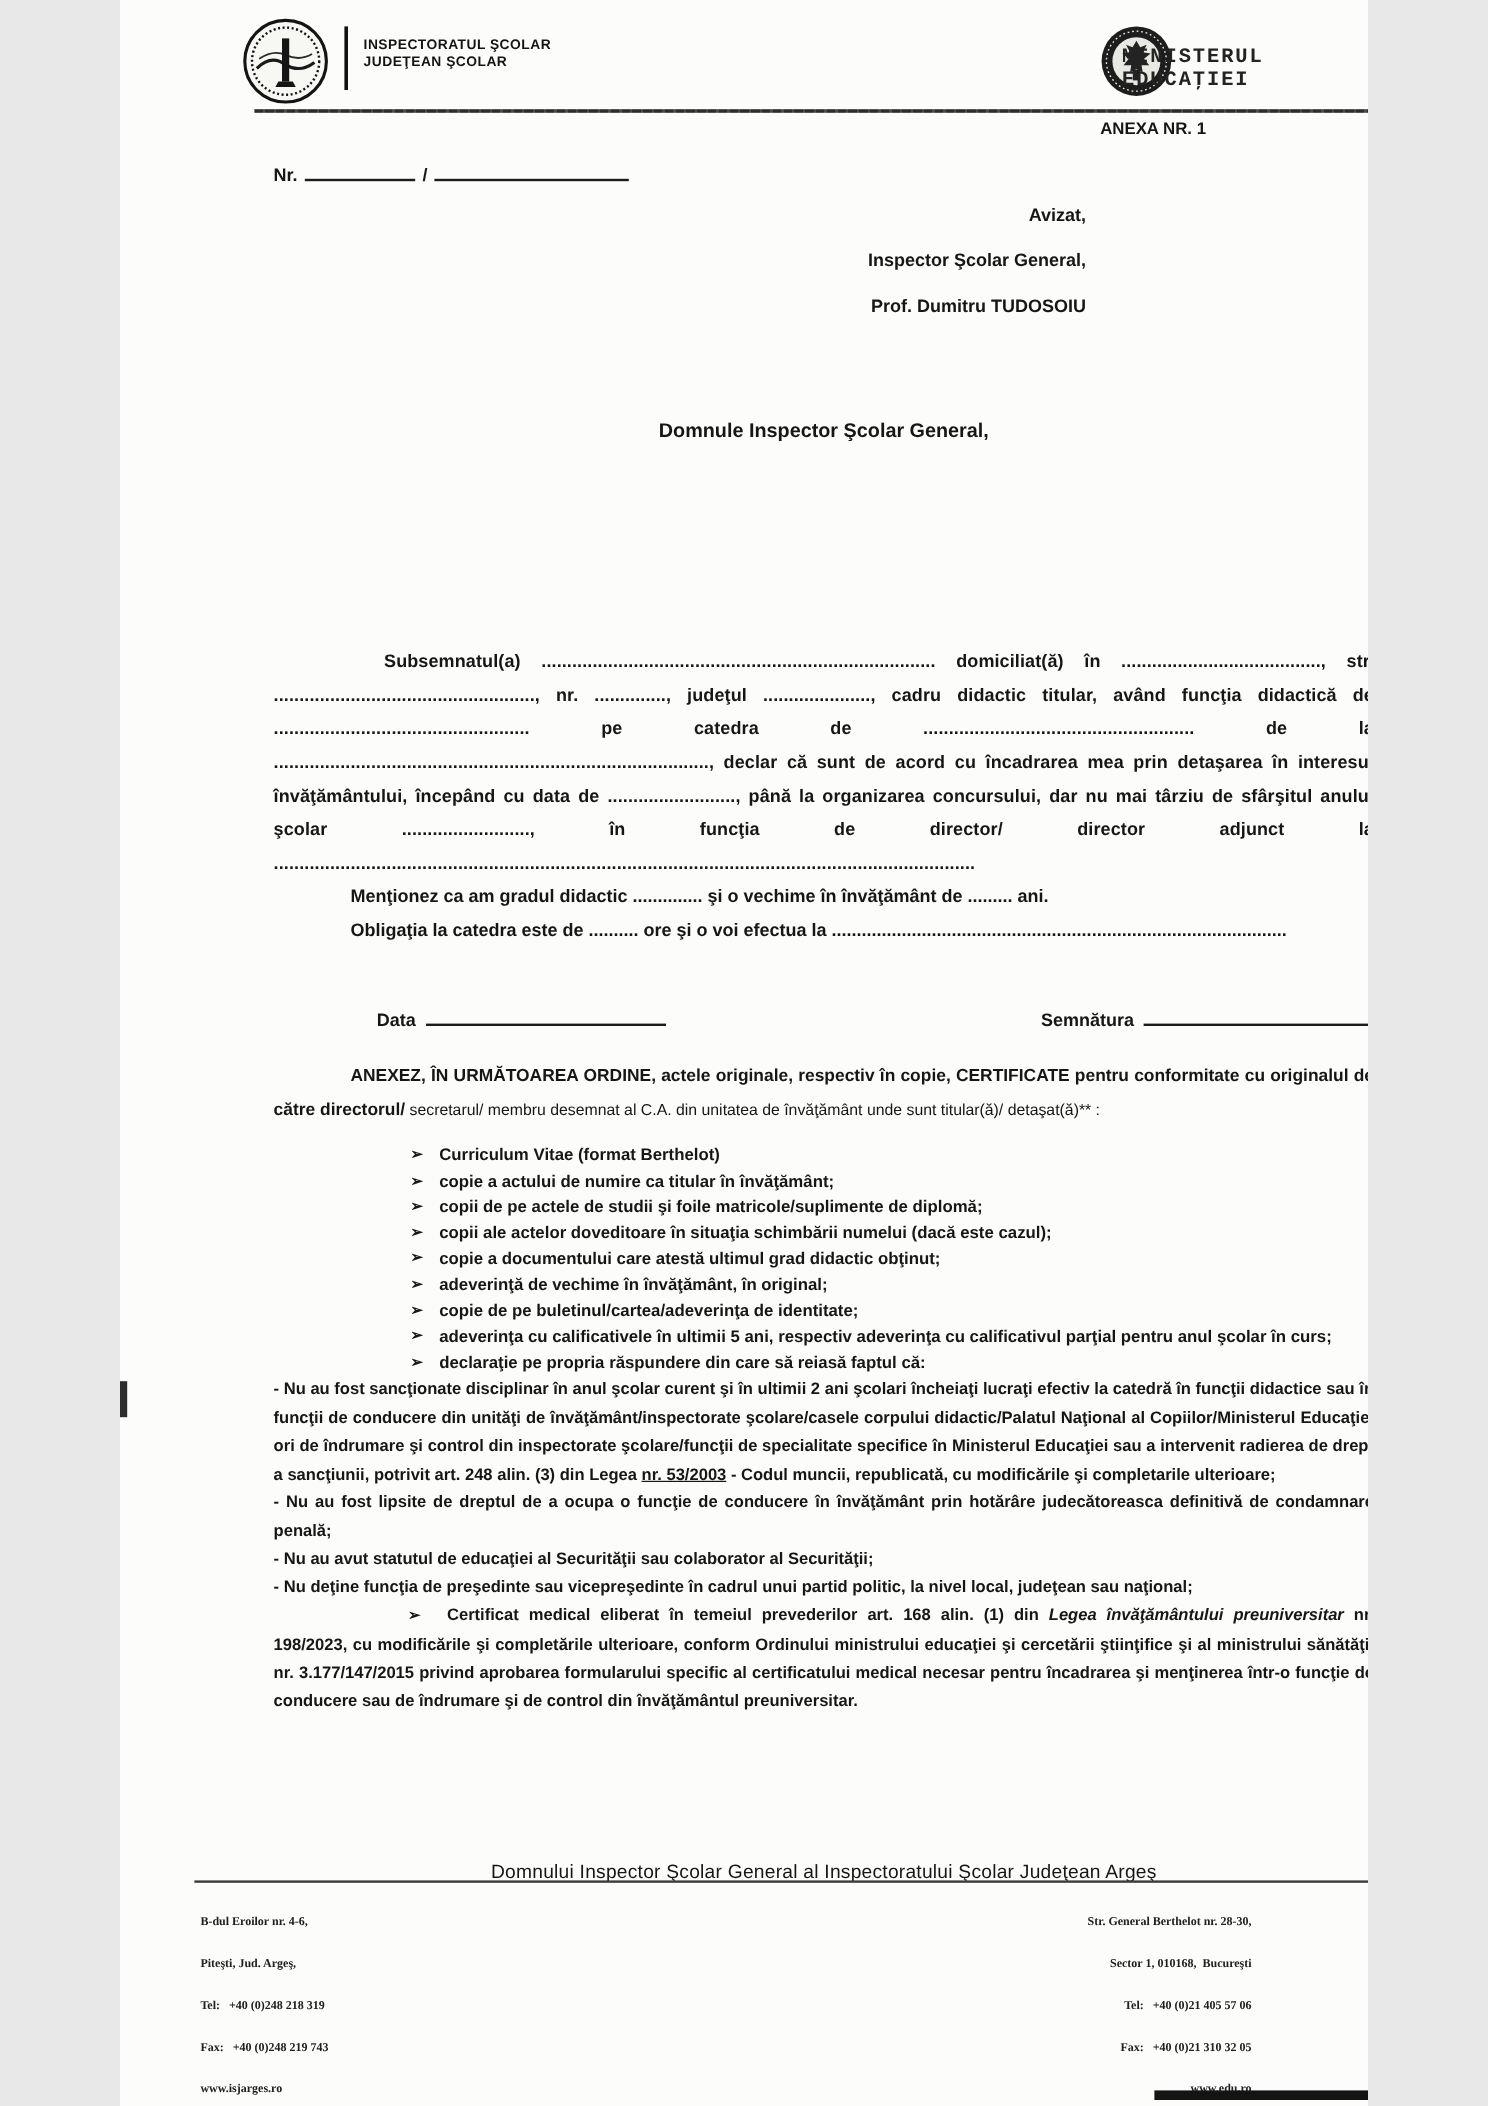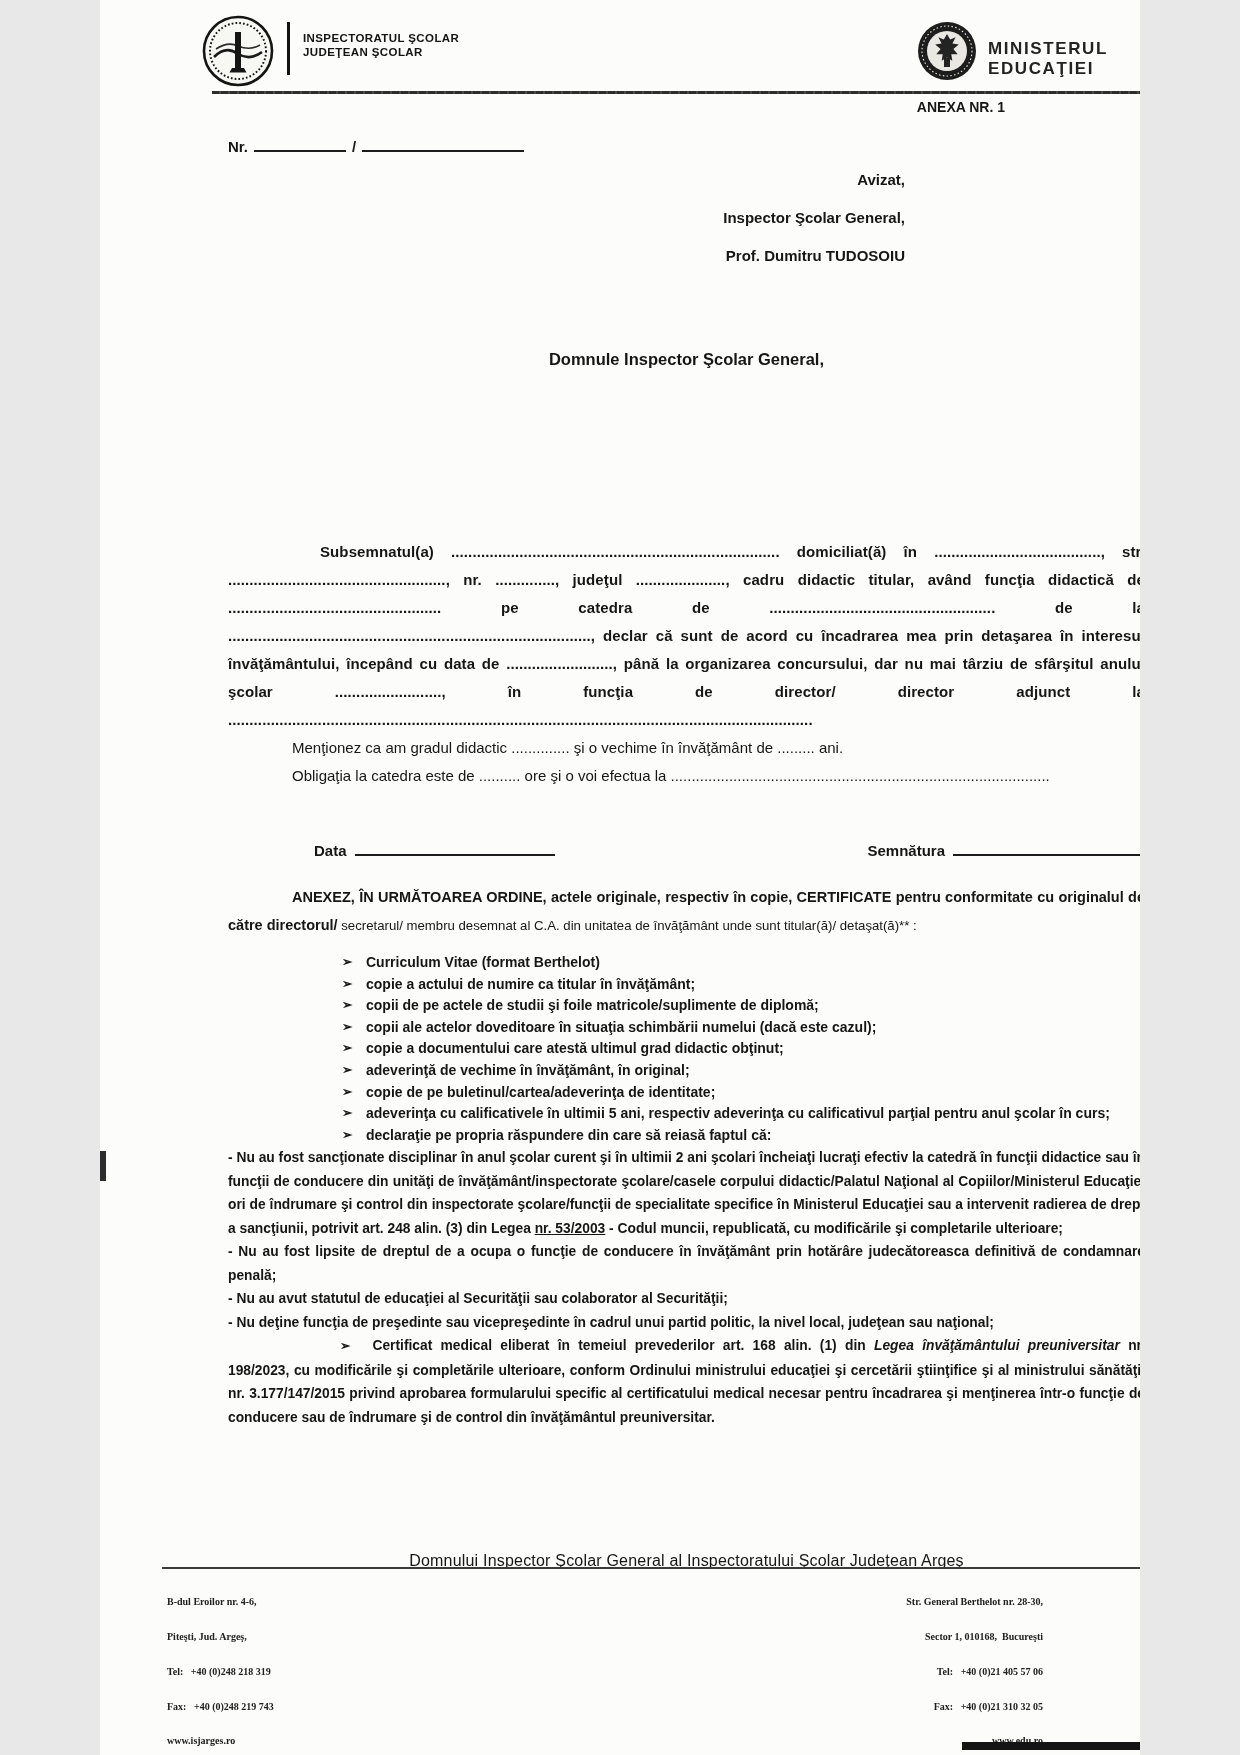--- a/index.html
+++ b/index.html
@@ -8,38 +8,38 @@
     position:relative; width:1040px; height:1755px; margin:0 auto;
     background:#fcfcfa; color:#161616; overflow:hidden;
     font-family:"Liberation Sans", sans-serif;
   }
   
   .seal { position:absolute; }
   .seal-left { left:102px; top:15px; width:72px; height:72px; }
   .header-divider { position:absolute; left:187px; top:22px; width:3px; height:53px; background:#121212; }
   .org-left { position:absolute; left:203px; top:31px; font-size:11.5px; font-weight:700; letter-spacing:.4px; line-height:14px; color:#141414; }
   .seal-right { left:817px; top:21px; width:60px; height:60px; }
-  .org-right { position:absolute; left:888px; top:39px; font-family:Liberation Sans, sans-serif; font-size:17px; font-weight:700; letter-spacing:1.6px; color:#232323; }
+  .org-right { position:absolute; left:835px; top:39px; font-family:Liberation Mono, monospace; font-size:17px; font-weight:700; letter-spacing:1.6px; color:#232323; }
   .header-rule { position:absolute; left:112px; top:91px; width:1000px; height:3px;
     background:repeating-linear-gradient(90deg,#2d2d2d 0 7px,#4a4a4a 7px 9px); }
   .annex { position:absolute; top:99px; right:135px; font-size:14px; font-weight:700; }
   
   .ref-line { position:absolute; left:128px; top:138px; font-size:15px; font-weight:700; }
   .uline { display:inline-block; border-bottom:2px solid #1c1c1c; height:13px; }
   .uline.w1 { width:92px; margin-left:6px; }
   .uline.w2 { width:162px; margin-left:6px; }
   .slash { margin-left:6px; font-weight:700; }
   .approval { position:absolute; right:235px; top:171px; text-align:right; font-size:15px; font-weight:700; }
   .approval div { margin-bottom:21px; }
   
   .salutation { position:absolute; top:350px; left:128px; width:917px; text-align:center; font-size:16.5px; font-weight:700; }
   
   .body { position:absolute; top:538px; left:128px; width:917px; }
   .p-main { font-size:15px; font-weight:700; line-height:28px; text-align:justify; text-indent:92px; letter-spacing:.1px; }
-  .p-ind { font-size:15px; font-weight:400; line-height:28px; text-indent:64px; }
+  .p-ind { font-size:15px; font-weight:700; line-height:28px; text-indent:64px; }
   .p-just { text-align:justify; }
   .sig-row { display:flex; margin-top:52px; font-size:15px; font-weight:700; align-items:center; }
   .sig-group.left { margin-left:86px; }
   .sig-group.right { margin-left:auto; }
   .uline.w-data { width:200px; margin-left:8px; }
   .uline.w-sign { width:192px; margin-left:8px; }
   .p-anexez { margin-top:24px; line-height:27px; text-align:justify; text-indent:64px; }
   .p-anexez .bold { font-size:14.5px; font-weight:700; }
   .p-anexez .reg { font-size:13.2px; font-weight:400; }
   .checklist { list-style:none; margin-top:13px; }

